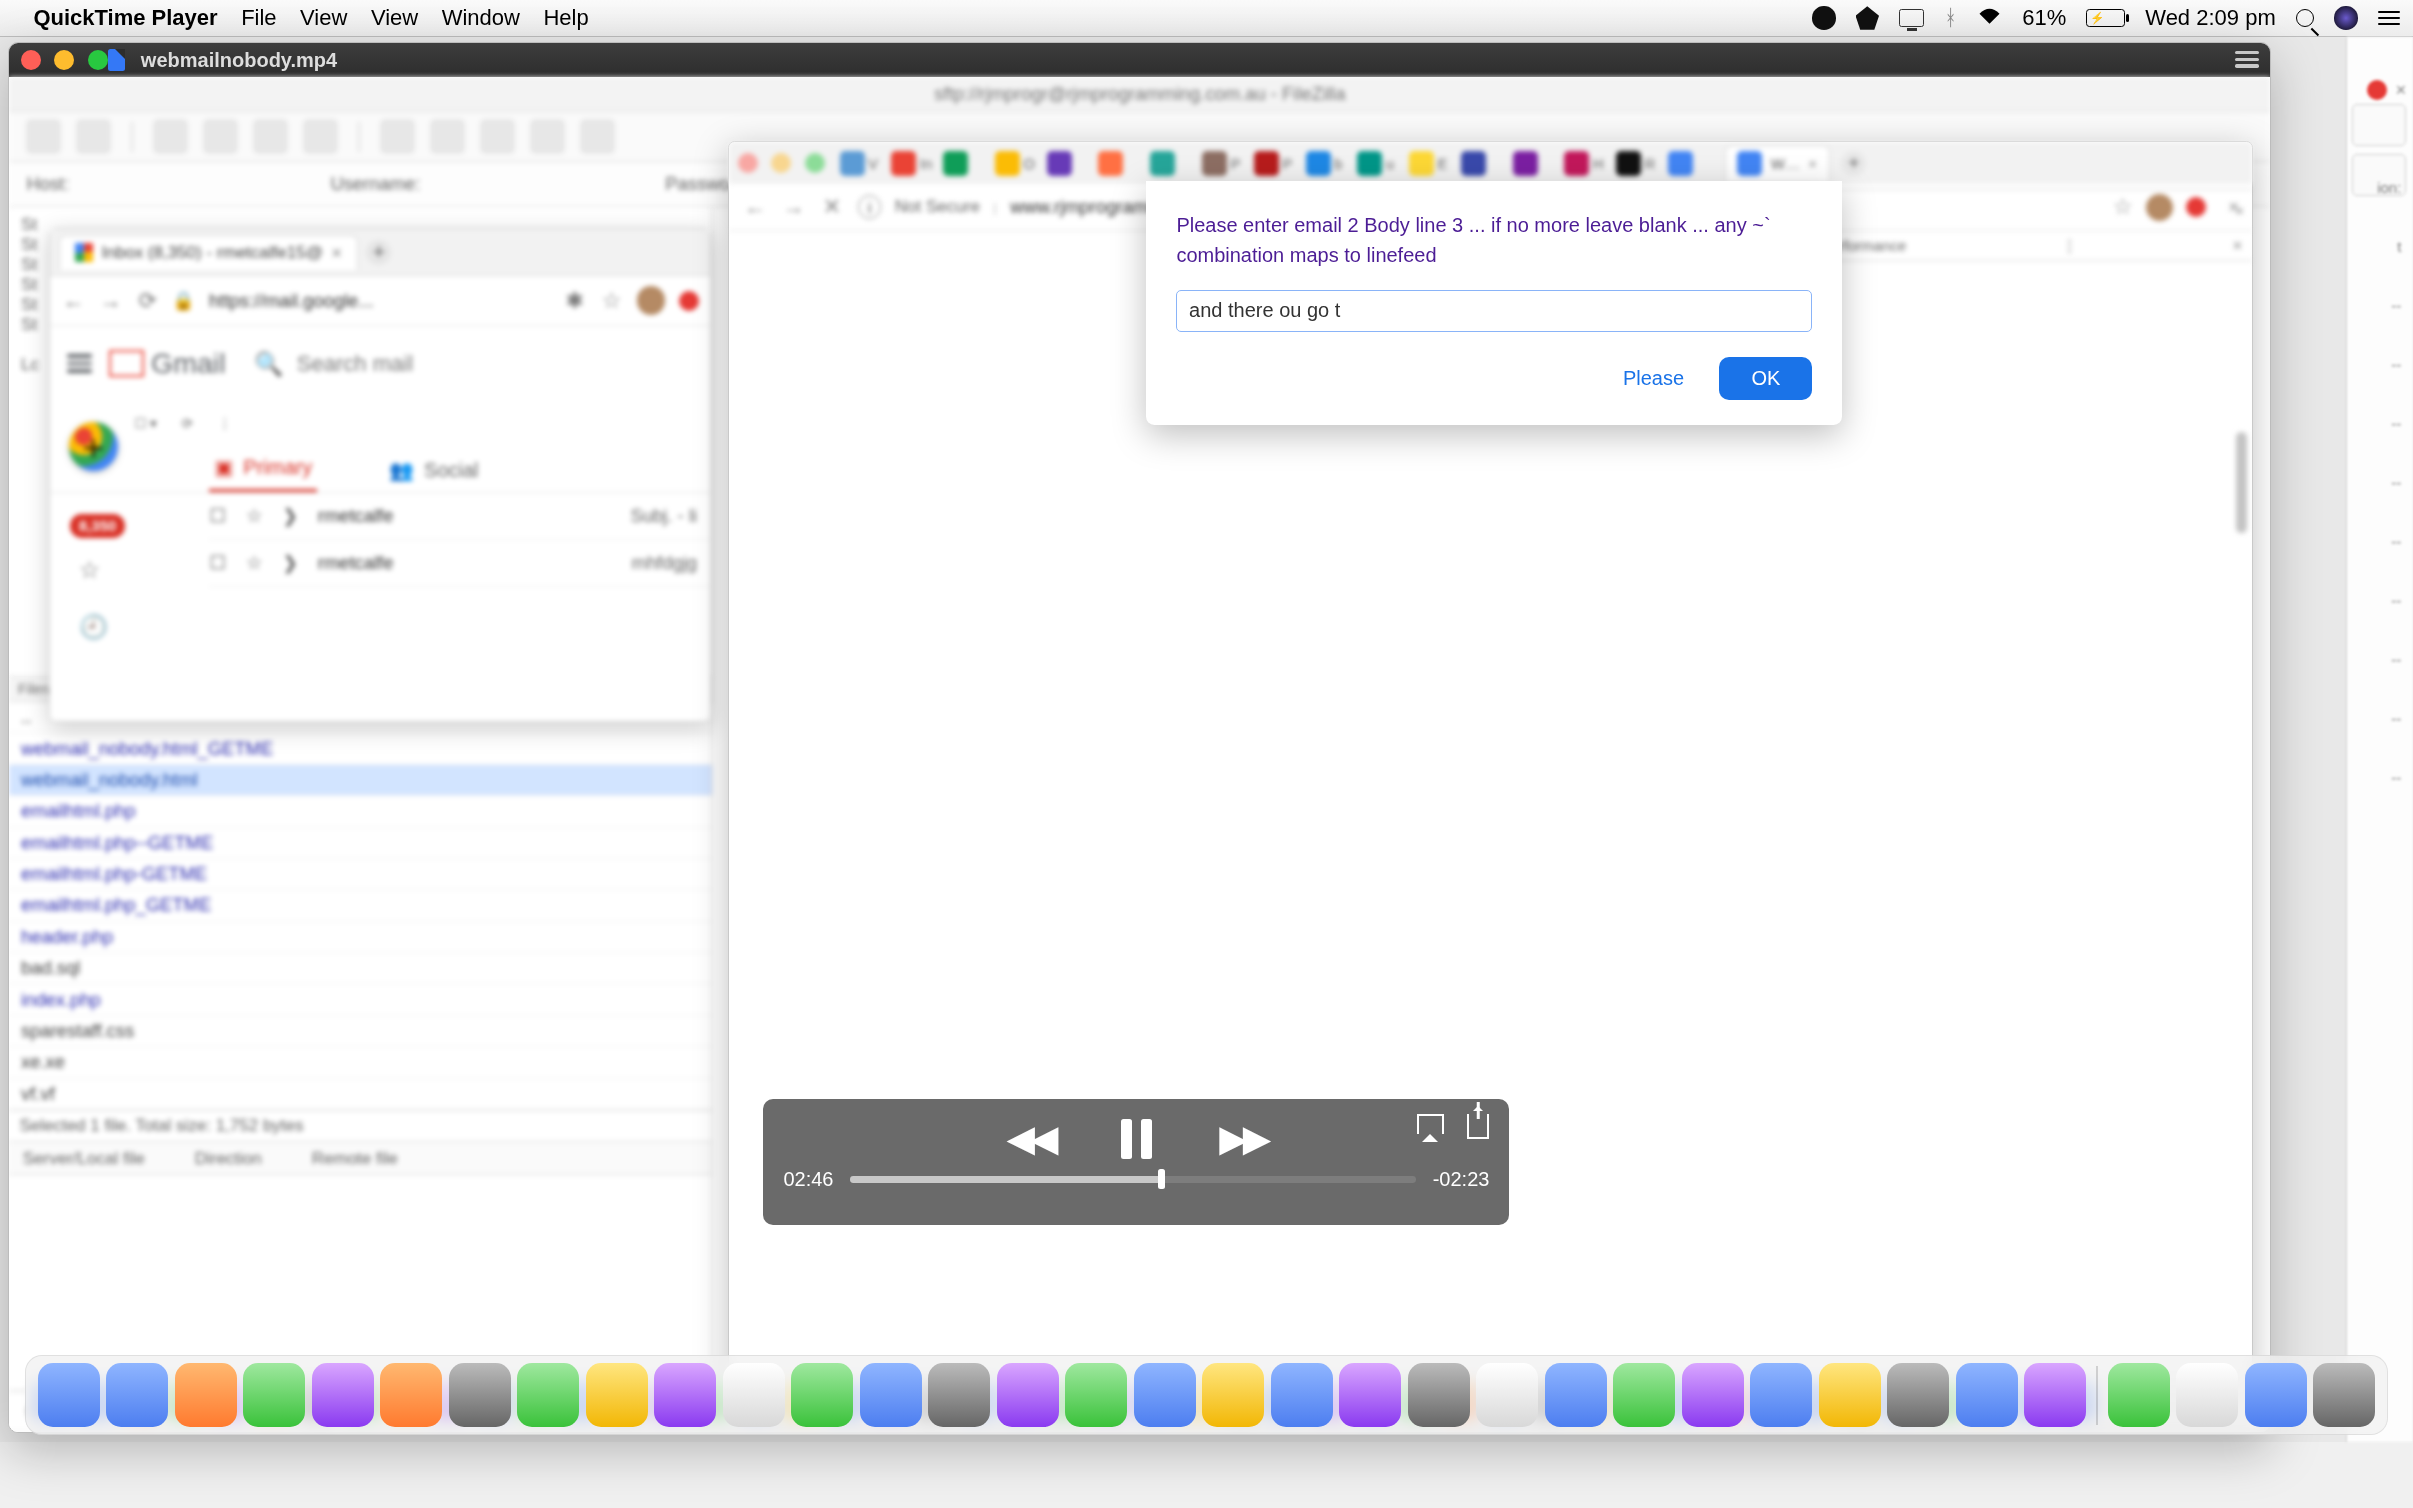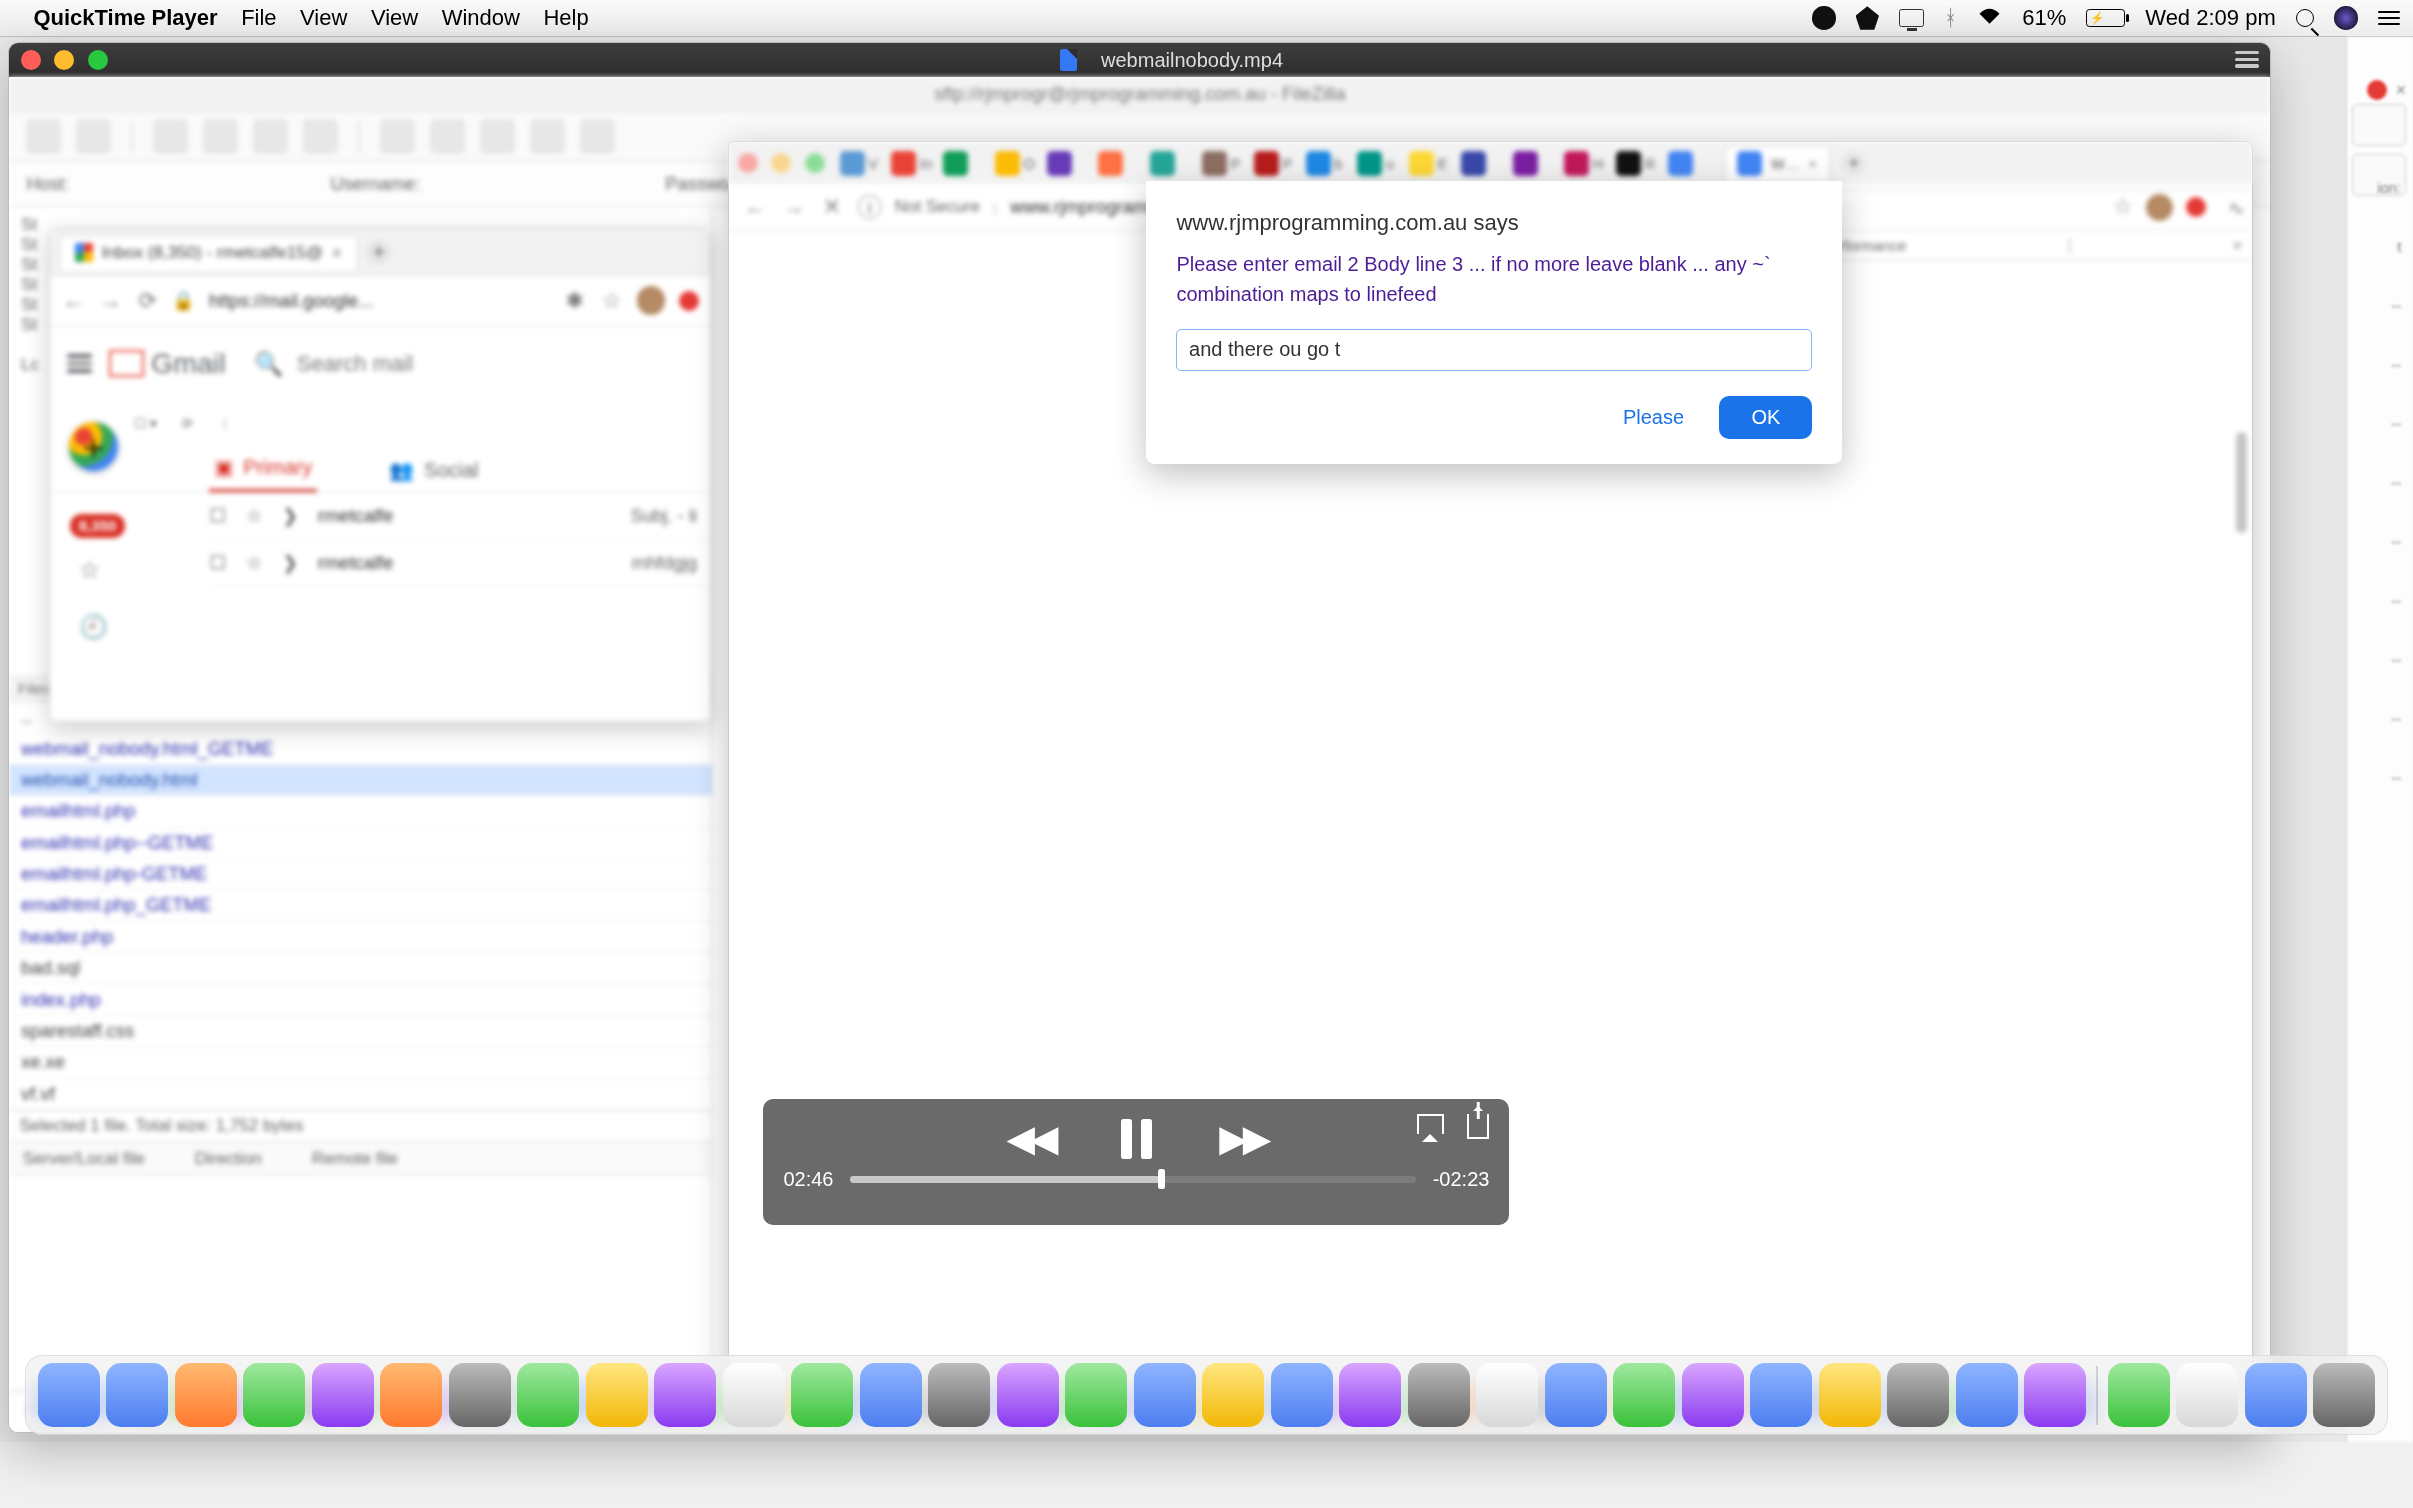--- a/index.html
+++ b/index.html
@@ -37,21 +37,21 @@
   box-shadow: 0 17px 50px rgba(0,0,0,.25);
   overflow: hidden;
 }
 .qt-titlebar {
   height: 34px; background: linear-gradient(#3d3d3d,#2d2d2d);
   display: flex; align-items: center; padding: 0 11.7px; color: #ddd; font-size: 20px;
 }
 .traffic { display: flex; gap: 13.4px; }
 .traffic .dot { width: 20px; height: 20px; border-radius: 50%; }
 .dot.red { background: #ff5f57; } .dot.yel { background: #febc2e; } .dot.grn { background: #28c840; }
-.qt-title { flex: 1; text-align: center; display: flex; gap: 24px; justify-content: center; align-items: center; }
+.qt-title { flex: 1; text-align: center; display: flex; gap: 16px; align-items: center; font-weight: bold; }
 .qt-title .file-icon { width: 17px; height: 22px; background: #3478f6; border-radius: 2.5px; position: relative; }
 .qt-title .file-icon:after { content:""; position:absolute; top:0; right:0; border: 5px solid transparent; border-top-color:#2d2d2d; border-right-color:#2d2d2d;}
 .qt-right-icon { width: 23.5px; height: 18.4px; display:flex; flex-direction:column; gap:3.4px; }
 .qt-right-icon span { height:3.4px; background:#c8c8c8; border-radius:1.7px; }
 
 
 .video-area {
   position: absolute; left: 0; top: 34px; width: 100%; bottom: 0;
   background: #fff; 
 }
@@ -609,21 +609,20 @@
           </div>
           <div class="devtools-console">
             <span>⋮</span>
             <span class="ct active">Console</span>
             <span class="ct">What's New</span>
             <span class="x">×</span>
           </div>
         </div>
 
         <div class="js-dialog">
-          <div class="dlg-title">www.rjmprogramming.com.au says</div>
           <div class="dlg-body">Please enter email 2 Body line 3 ... if no more leave blank ... any ~` combination maps to linefeed</div>
           <input type="text" value="and there ou go t" style="">
           <div class="dlg-buttons">
             <button class="btn-cancel">Please</button>
             <button class="btn-ok">OK</button>
           </div>
         </div>
       </div>
 
       <div class="video-dock">

